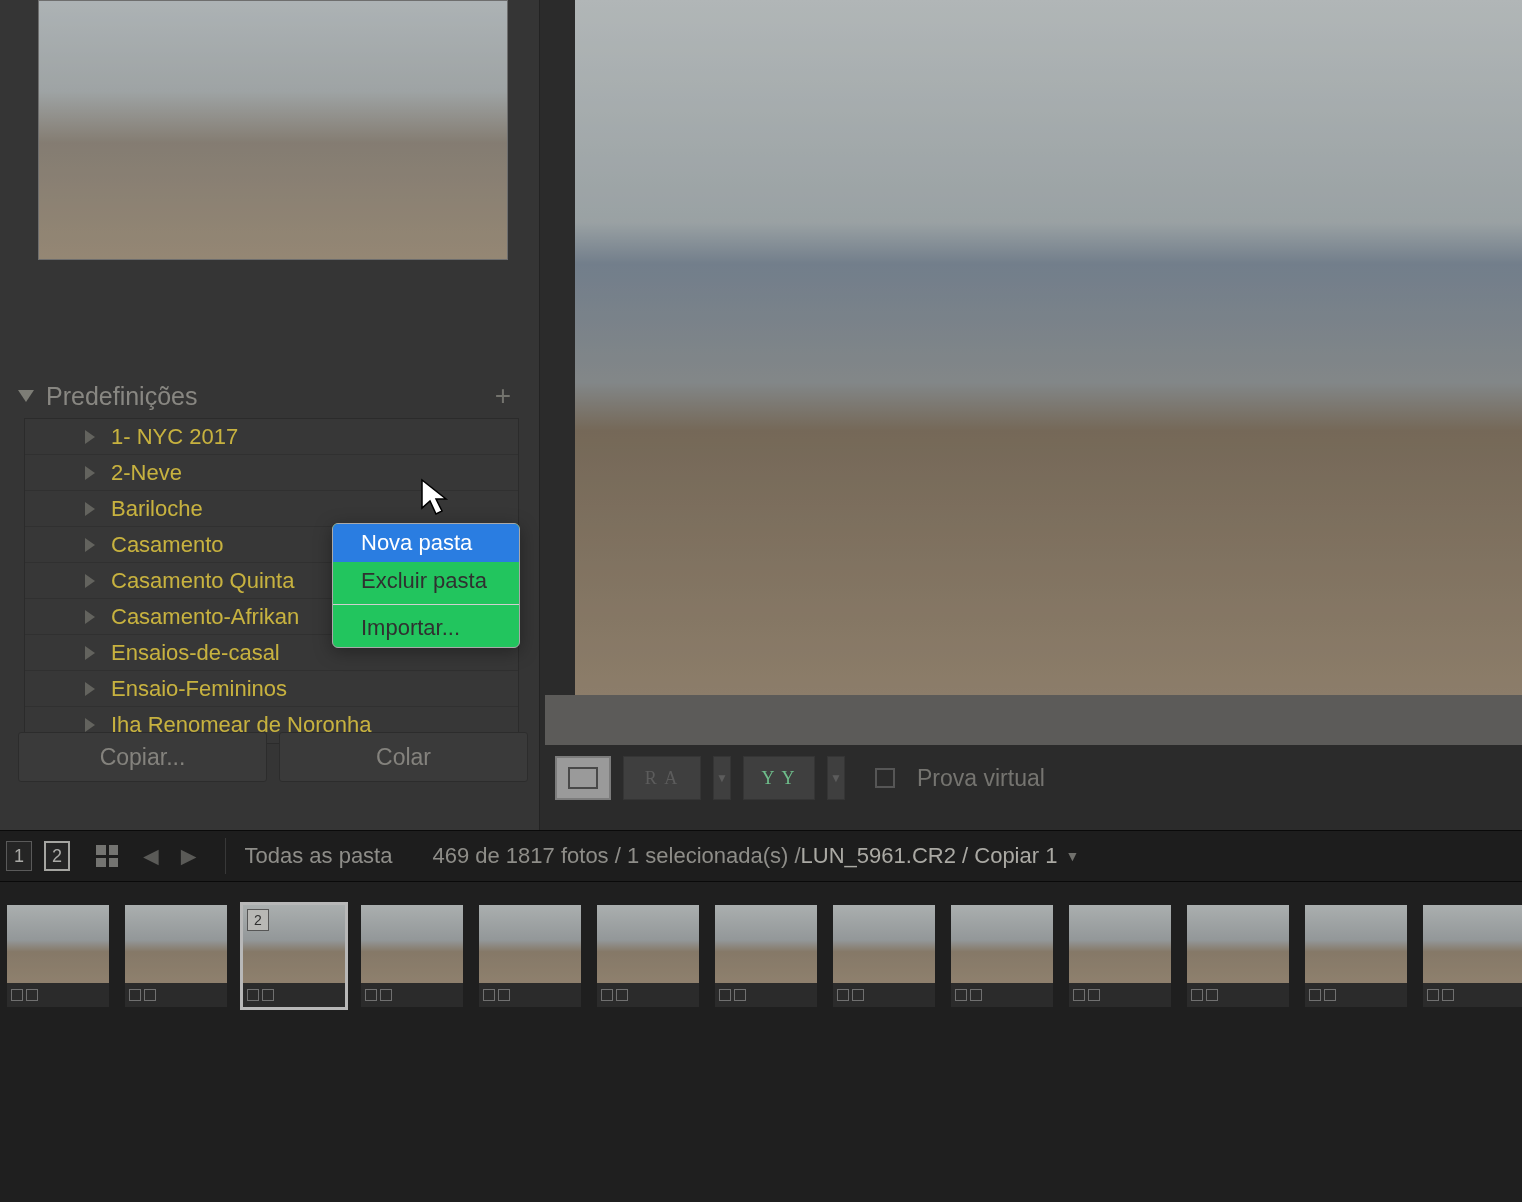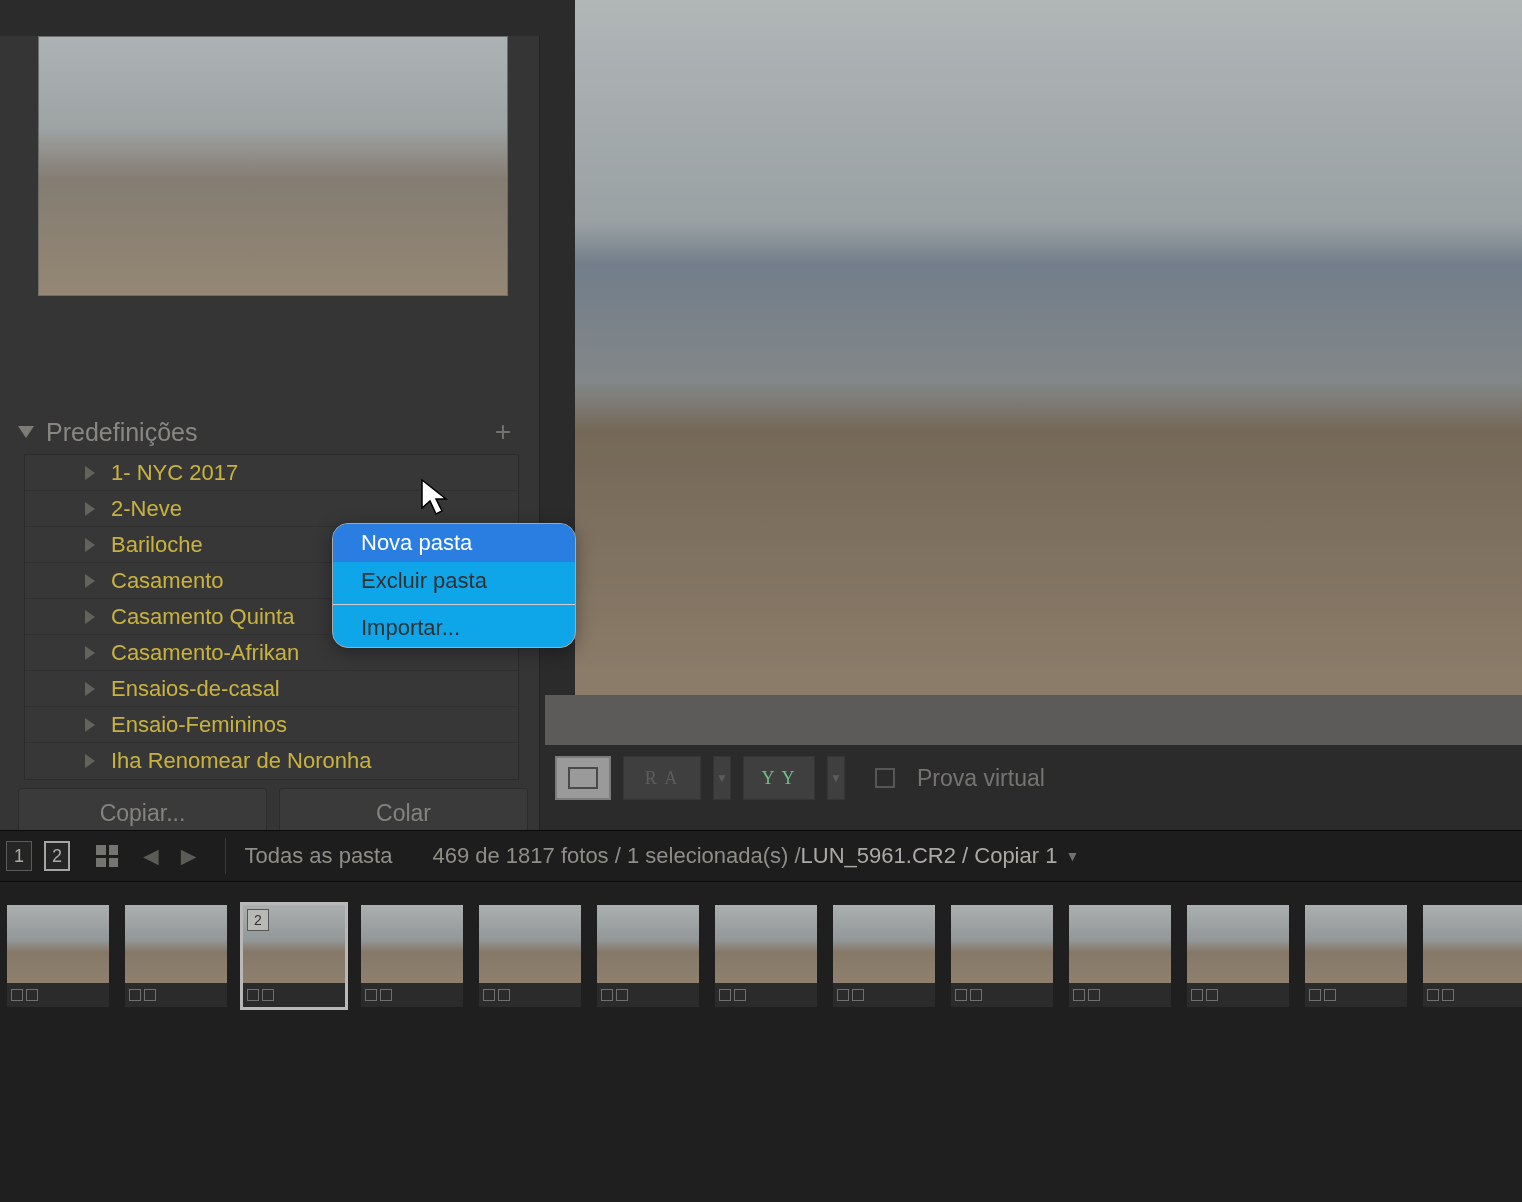--- a/index.html
+++ b/index.html
@@ -20,21 +20,20 @@
     z-index: 500;
   }
   
   .left-panel {
     position: absolute;
     left: 0; top: 0;
     width: 540px;
     height: 830px;
     background: #3a3a3a;
     border-right: 1px solid #222;
-    margin-top: 36px;
   }
   .preview-box {
     position: absolute;
     left: 38px; top: 0;
     width: 470px; height: 260px;
     border: 1px solid #868686;
     background: linear-gradient(to bottom, #d9e1e4 0%, #c6cdce 35%, #a3998b 55%, #b9a78e 100%);
   }
   .main-image {
     position: absolute;
@@ -88,42 +87,42 @@
   .tri-right {
     width: 0; height: 0;
     border-top: 7px solid transparent;
     border-bottom: 7px solid transparent;
     border-left: 10px solid #777770;
     margin-right: 16px;
   }
   
   .bottom-btns {
     position: absolute;
-    left: 18px; top: 752px;
+    left: 18px; top: 732px;
     width: 510px;
     display:flex; gap:12px;
   }
   .bottom-btn {
     flex:1;
     height: 50px;
     background: #414141;
     border: 1px solid #2e2e2e;
     border-radius: 3px;
     display:flex; align-items:center; justify-content:center;
     color: #a3a19a;
     font-size: 23px;
   }
   
   .context-menu {
     position: absolute;
     left: 332px; top: 523px;
-    width: 244px;
-    background: #0ea5e9;
+    width: 188px;
+    background: #22c55e;
     border: 1px solid #a9a9a9;
-    border-radius: 16px;
+    border-radius: 6px;
     box-shadow: 0 4px 18px rgba(0,0,0,0.35);
     z-index: 1000;
     overflow:hidden;
   }
   .menu-item {
     padding: 6px 28px;
     font-size: 22px;
     color: #303030;
     cursor: default;
   }

